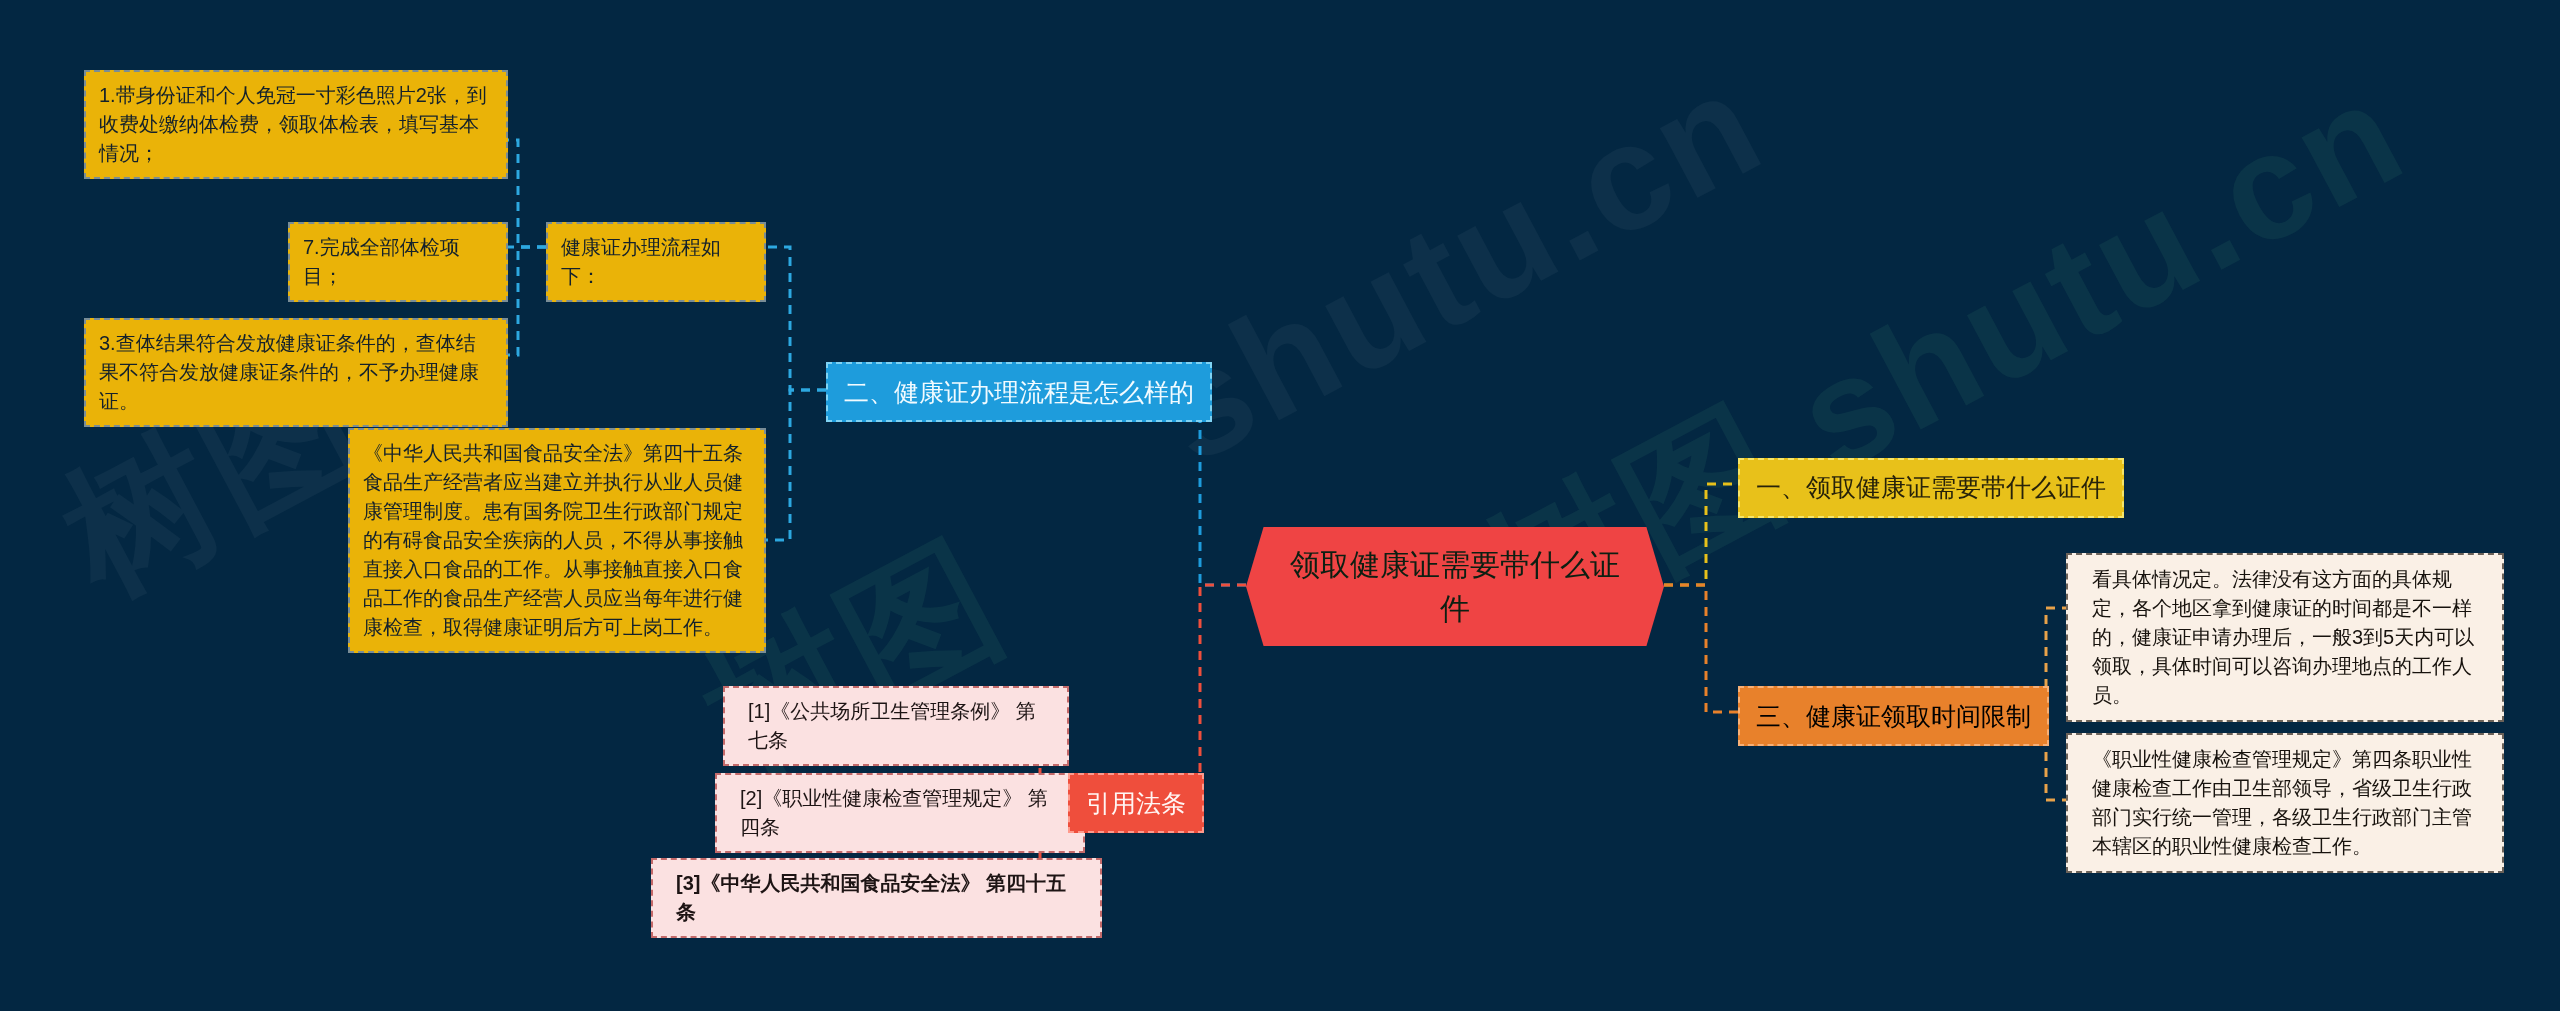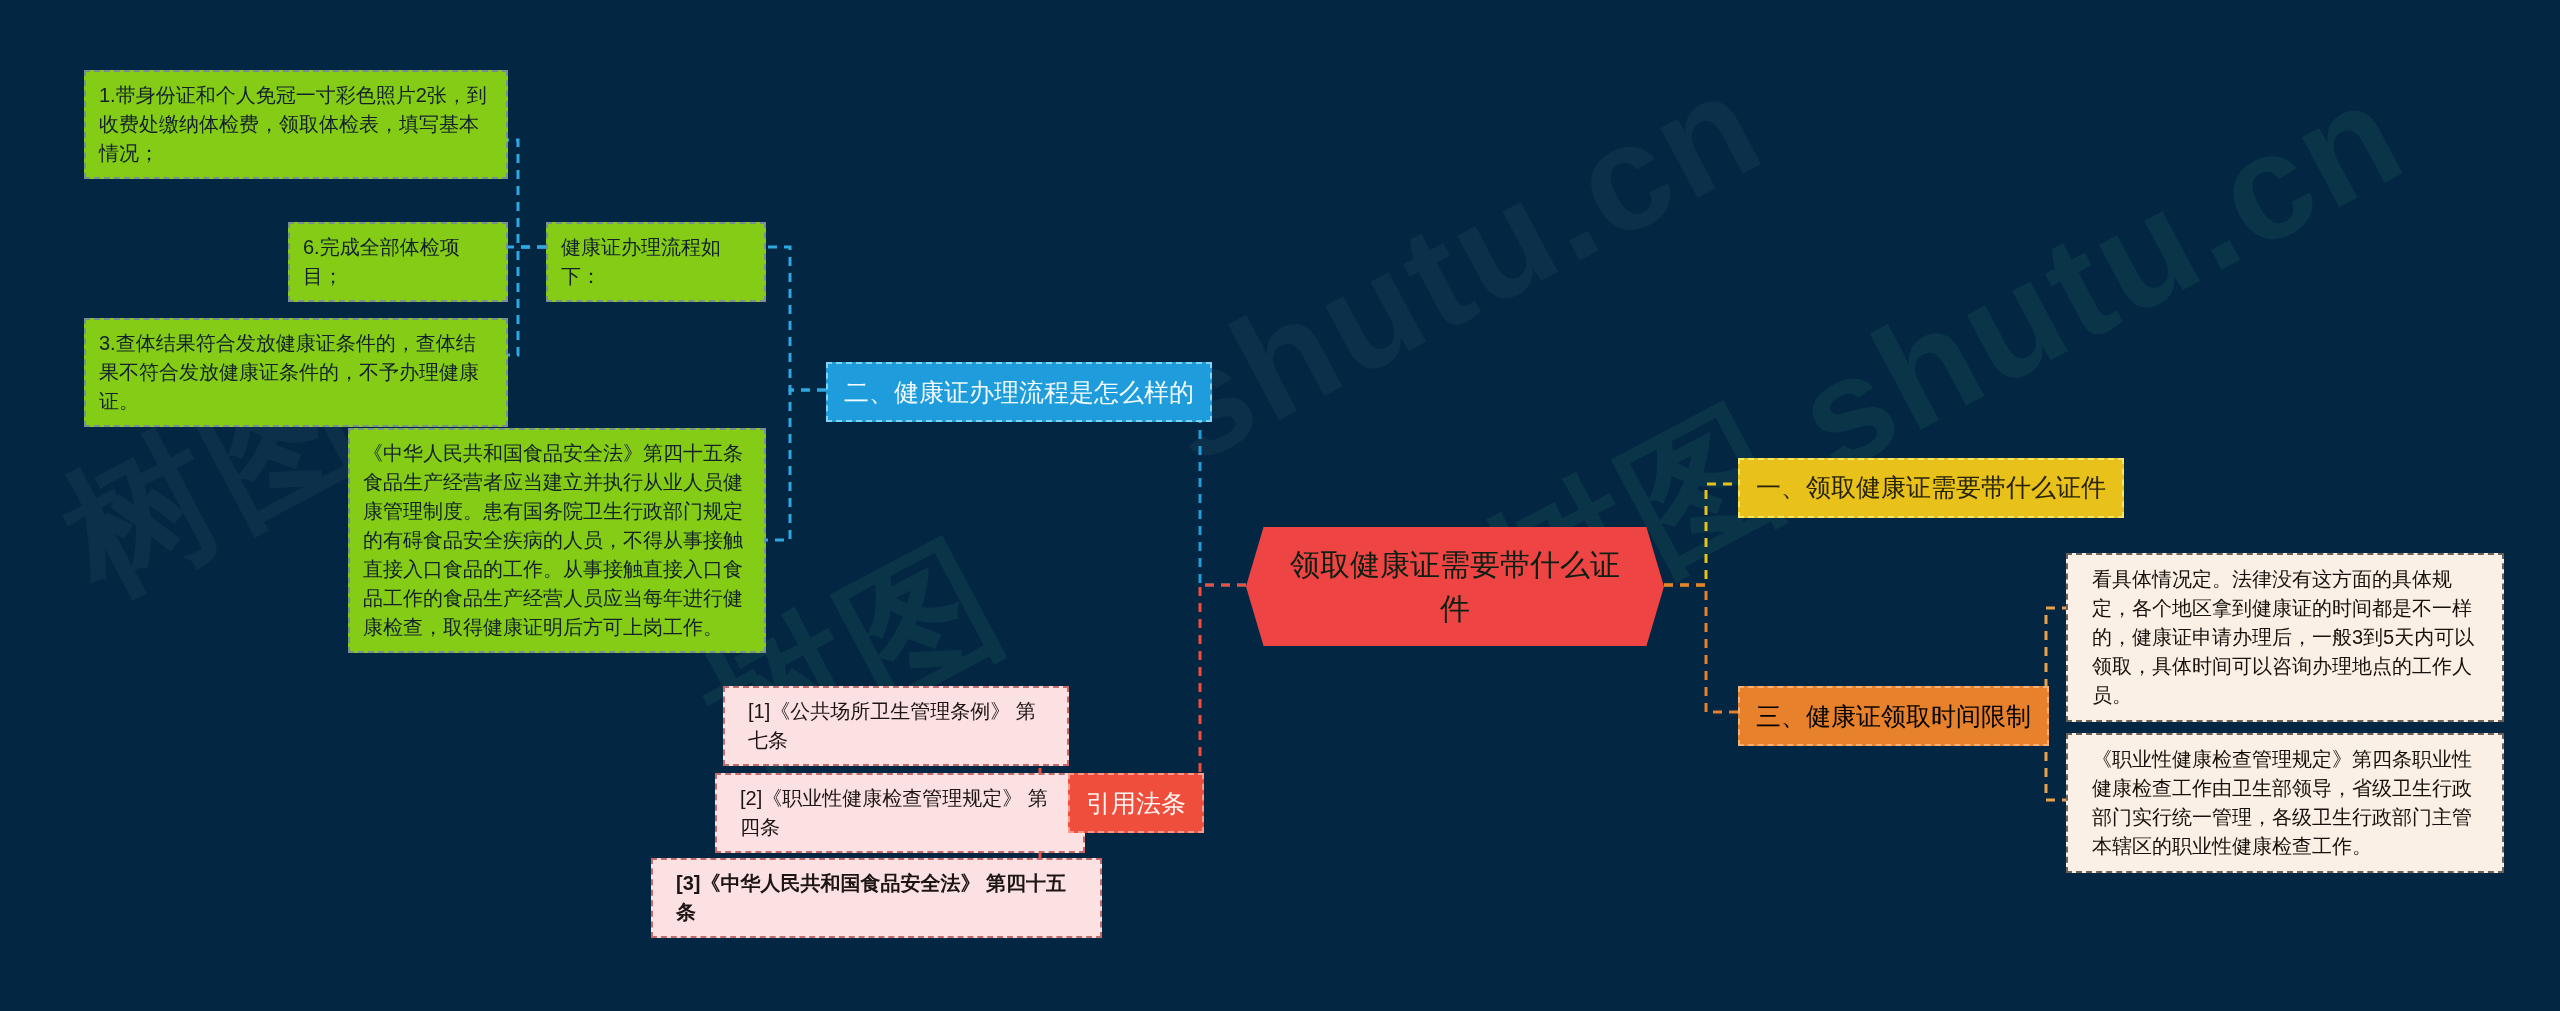--- a/index.html
+++ b/index.html
@@ -26,21 +26,21 @@
   .wm.g{color:rgba(120,220,150,0.07);}
   .node{
     position:absolute;
     box-sizing:border-box;
     display:flex;
     align-items:center;
     line-height:1.45;
   }
   
   .leaf-blue{
-    background:#84cc16;
+    background:#eab308;
     border:2px dashed #7a8d96;
     color:#14212b;
     padding:9px 13px;
     font-size:20px;
   }
   
   .leaf-pink{
     background:#fbe1e1;
     border:2px dashed #c46a6a;
     color:#1d1414;
@@ -115,21 +115,21 @@
       <path d="M2022 712 H2046 V608 H2066" stroke="#e8a24a"></path>
       <path d="M2022 712 H2046 V800 H2066" stroke="#e8a24a"></path>
     </g>
   </svg>
 
   <div class="node leaf-blue" style="left:84px;top:70px;width:424px;">
     <span>1.带身份证和个人免冠一寸彩色照片2张，到收费处缴纳体检费，领取体检表，填写基本情况；</span>
   </div>
 
   <div class="node leaf-blue" style="left:288px;top:222px;width:220px;">
-    <span>6.完成全部体检项目；</span>
+    <span>7.完成全部体检项目；</span>
   </div>
 
   <div class="node leaf-blue" style="left:84px;top:318px;width:424px;">
     <span>3.查体结果符合发放健康证条件的，查体结果不符合发放健康证条件的，不予办理健康证。</span>
   </div>
 
   <div class="node leaf-blue" style="left:546px;top:222px;width:220px;">
     <span>健康证办理流程如下：</span>
   </div>
 

